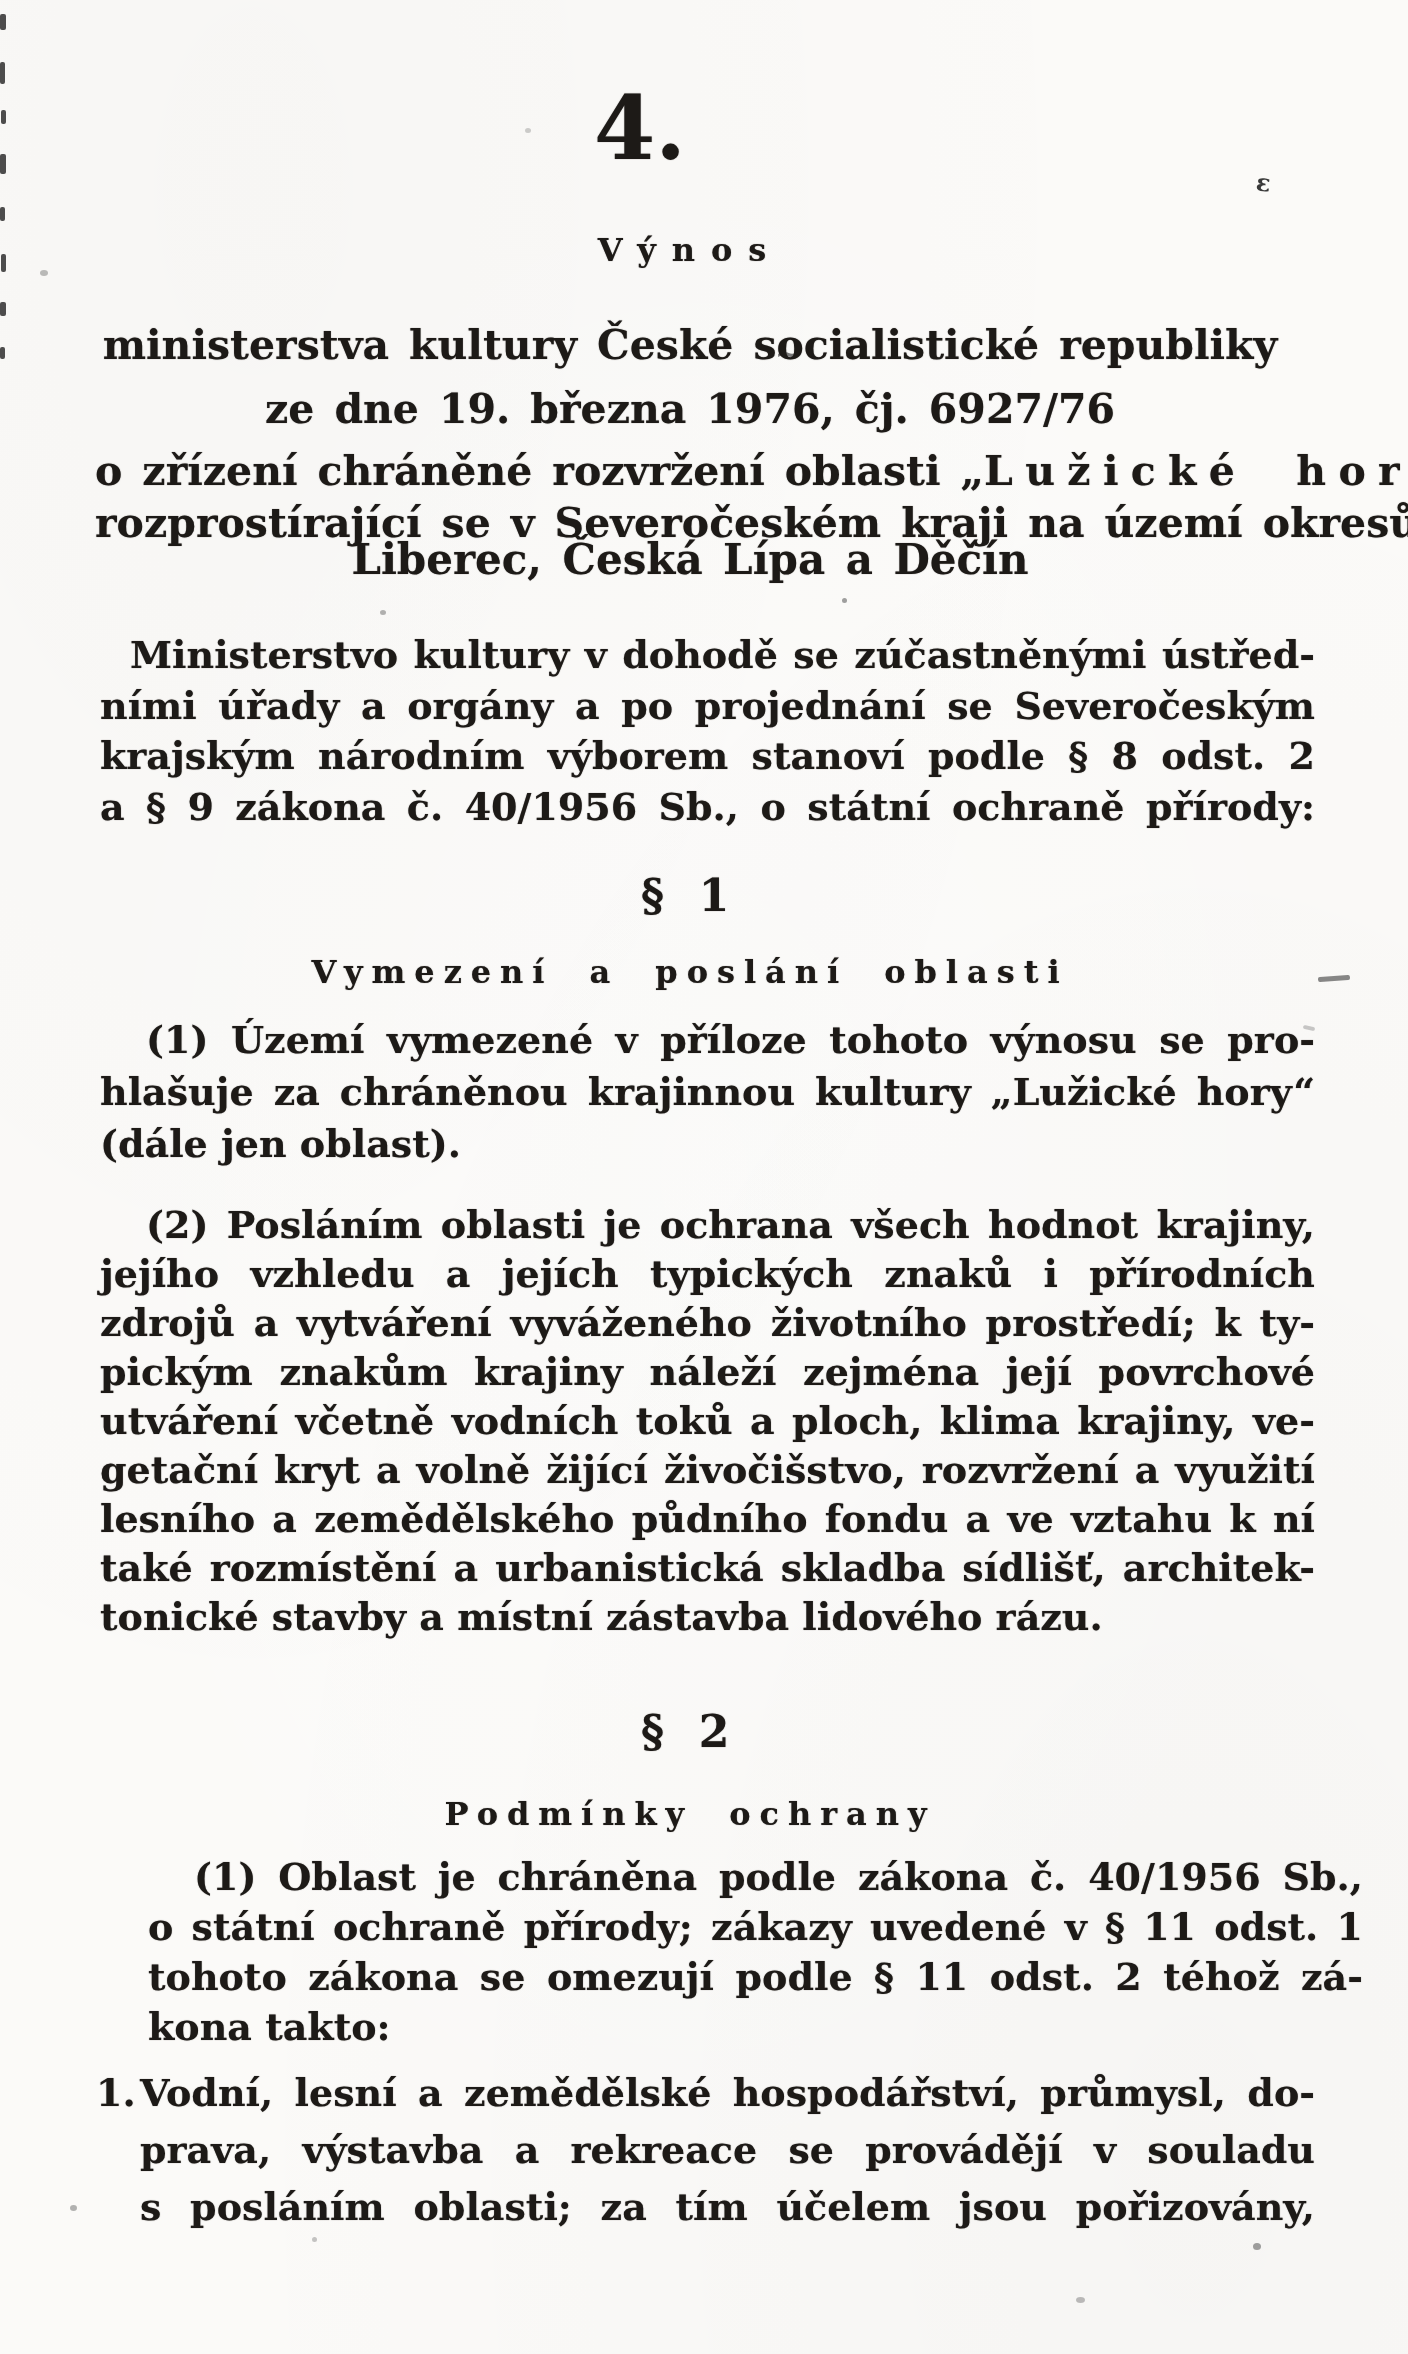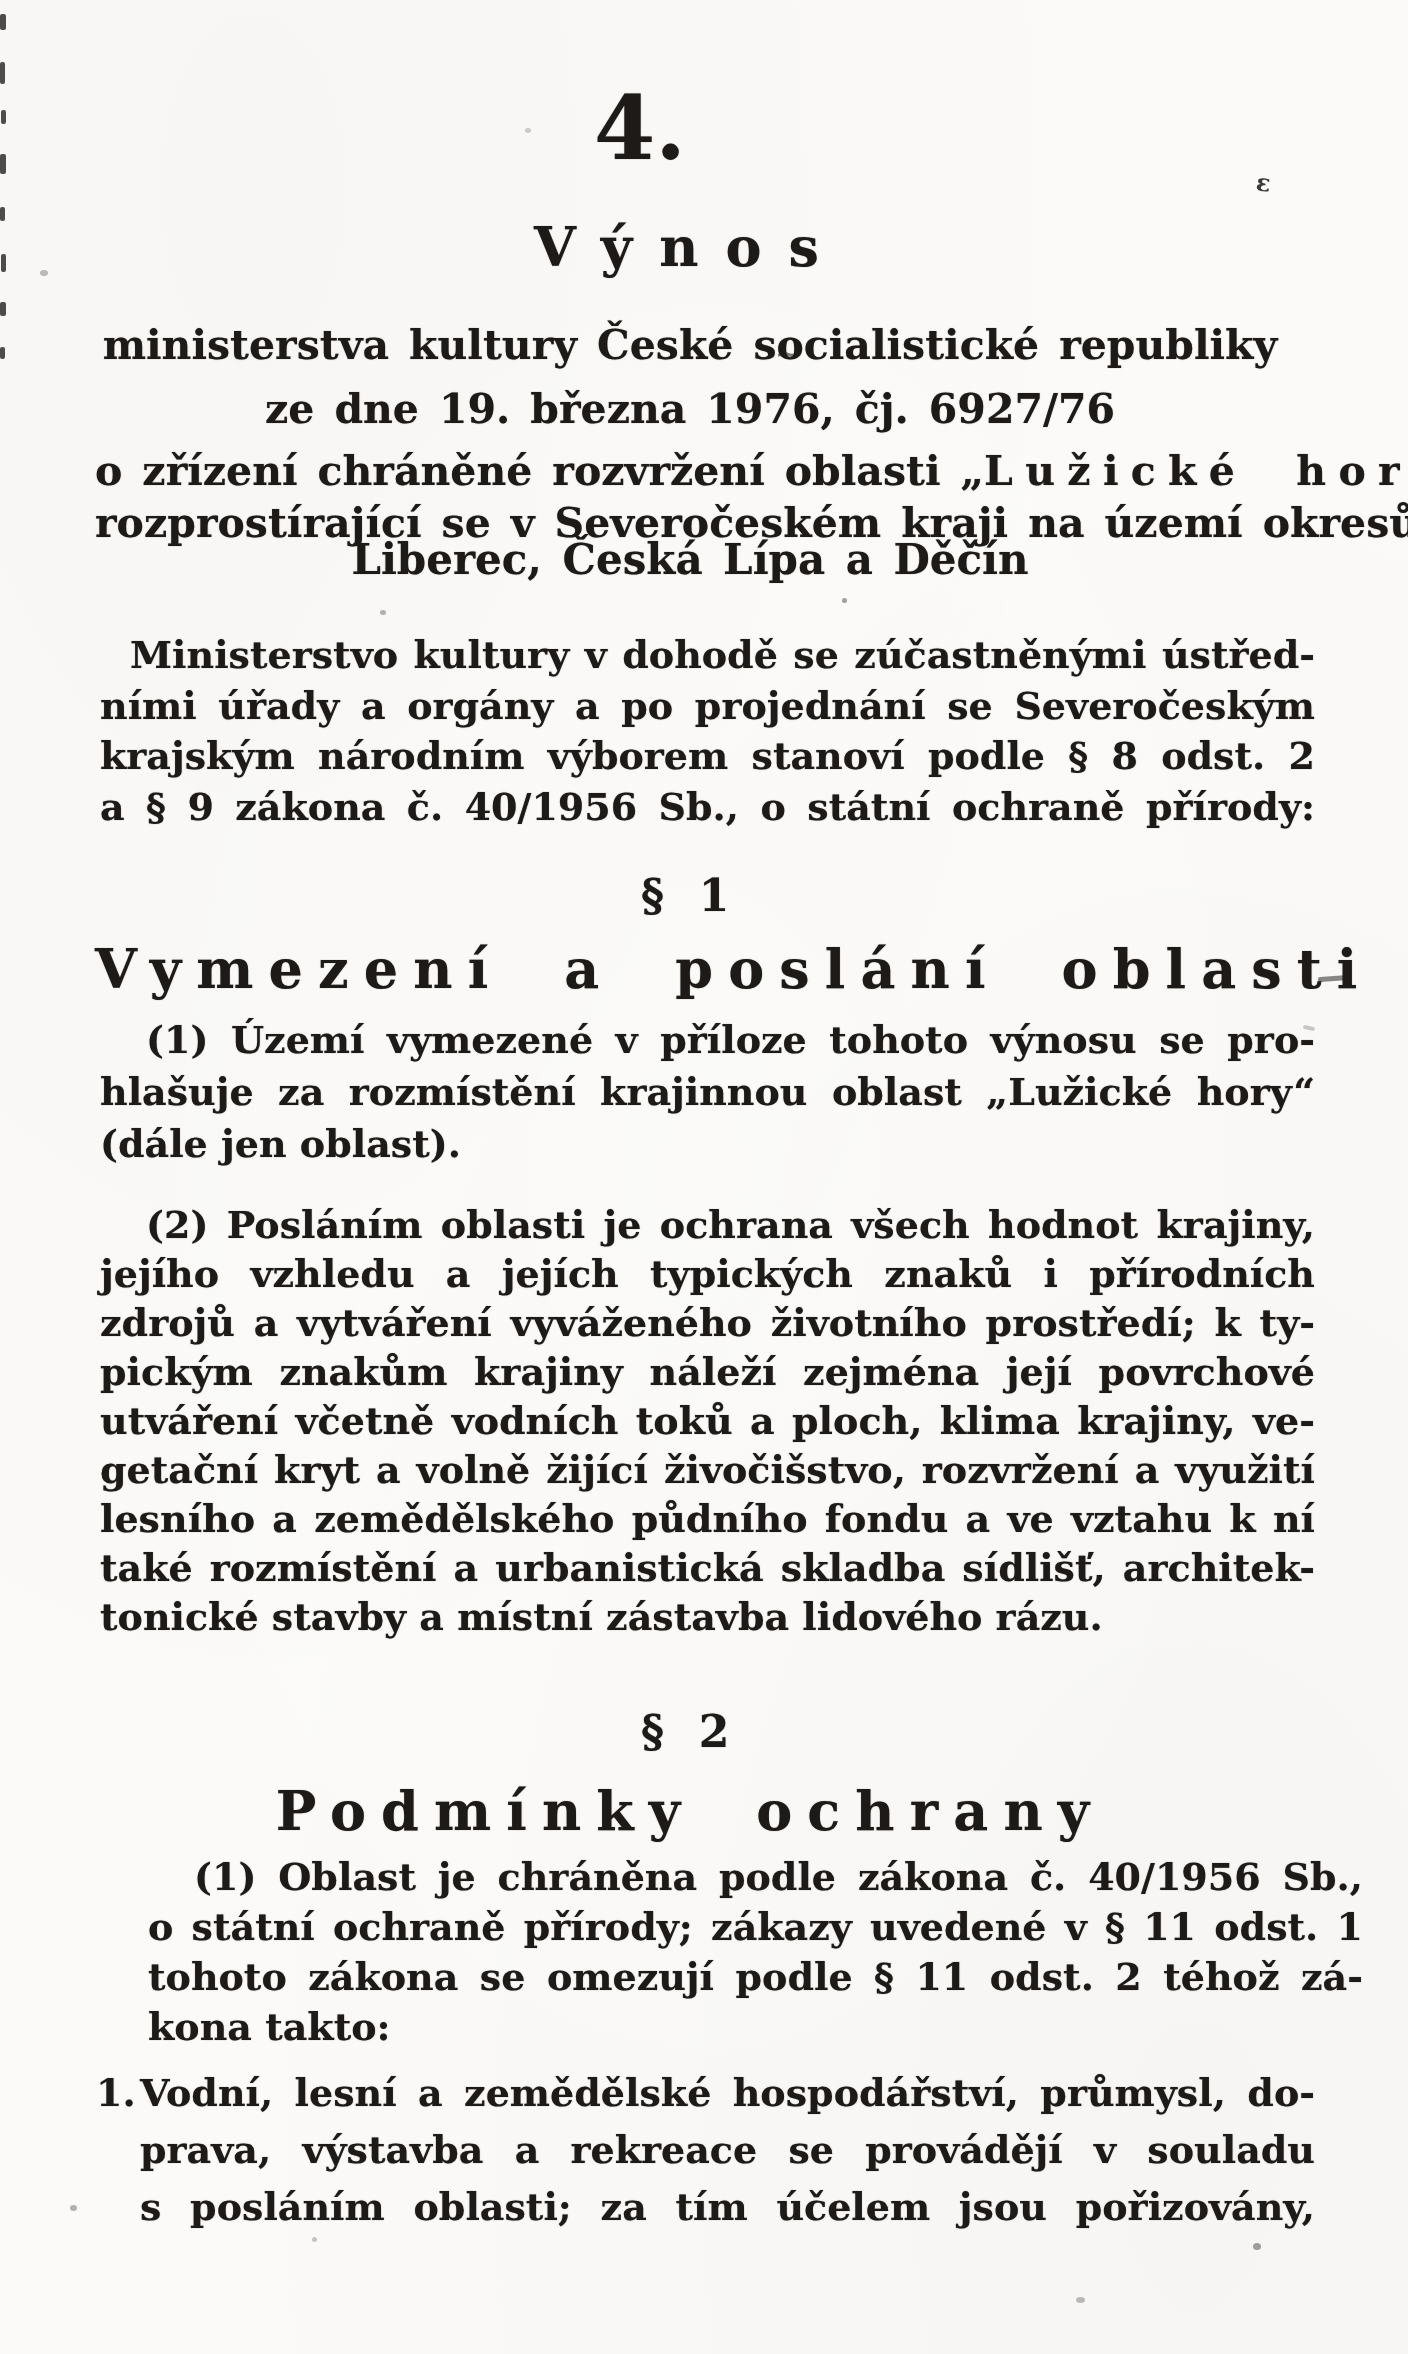--- a/index.html
+++ b/index.html
@@ -16,21 +16,21 @@
     font-family:"DejaVu Serif","Liberation Serif",serif;
     font-weight:700;
     color:#1d1a17;
     text-shadow:0 0 1.1px rgba(35,30,26,0.55);
     filter:blur(0.25px);
   }
   .abs{position:absolute;}
   .center-line{position:absolute;left:95px;width:1190px;text-align:center;white-space:nowrap;}
   .full-center{position:absolute;left:0;width:1280px;text-align:center;}
   .h-num{font-size:88px;line-height:1;}
-  .h40{font-size:54px;line-height:1.1;}
+  .h40{font-size:32px;line-height:1.1;margin-top:15px;}
   .h41{font-size:41px;line-height:1.15;margin-top:20px;}
   .h42{font-size:42px;line-height:1.15;}
   .h44{font-size:44px;line-height:1.1;}
   .sp-wide{letter-spacing:0.5em;}
   .sp-med{letter-spacing:0.28em;word-spacing:0.5em;}
   .sp-name{letter-spacing:0.3em;word-spacing:0.55em;}
   .sp-par{letter-spacing:0.22em;}
   .title-w{word-spacing:0.14em;}
   .para{position:absolute;left:100px;width:1215px;font-size:38px;}
   .ln{display:block;text-align:justify;text-align-last:justify;}
@@ -91,21 +91,21 @@
     <span class="ln">ními úřady a orgány a po projednání se Severočeským</span>
     <span class="ln">krajským národním výborem stanoví podle § 8 odst. 2</span>
     <span class="ln">a § 9 zákona č. 40/1956 Sb., o státní ochraně přírody:</span>
   </div>
 
   <div class="center-line h44 sp-par" style="top:872px;">§ 1</div>
   <div class="center-line h40 sp-med" style="top:940px;">Vymezení a poslání oblasti</div>
 
   <div class="para lh52" style="top:1014px;">
     <span class="ln ind">(1) Území vymezené v příloze tohoto výnosu se pro-</span>
-    <span class="ln">hlašuje za rozmístění krajinnou oblast „Lužické hory“</span>
+    <span class="ln">hlašuje za chráněnou krajinnou kultury „Lužické hory“</span>
     <span class="ln end">(dále jen oblast).</span>
   </div>
 
   <div class="para lh49" style="top:1200px;">
     <span class="ln ind">(2) Posláním oblasti je ochrana všech hodnot krajiny,</span>
     <span class="ln">jejího vzhledu a jejích typických znaků i přírodních</span>
     <span class="ln">zdrojů a vytváření vyváženého životního prostředí; k ty-</span>
     <span class="ln">pickým znakům krajiny náleží zejména její povrchové</span>
     <span class="ln">utváření včetně vodních toků a ploch, klima krajiny, ve-</span>
     <span class="ln">getační kryt a volně žijící živočišstvo, rozvržení a využití</span>

